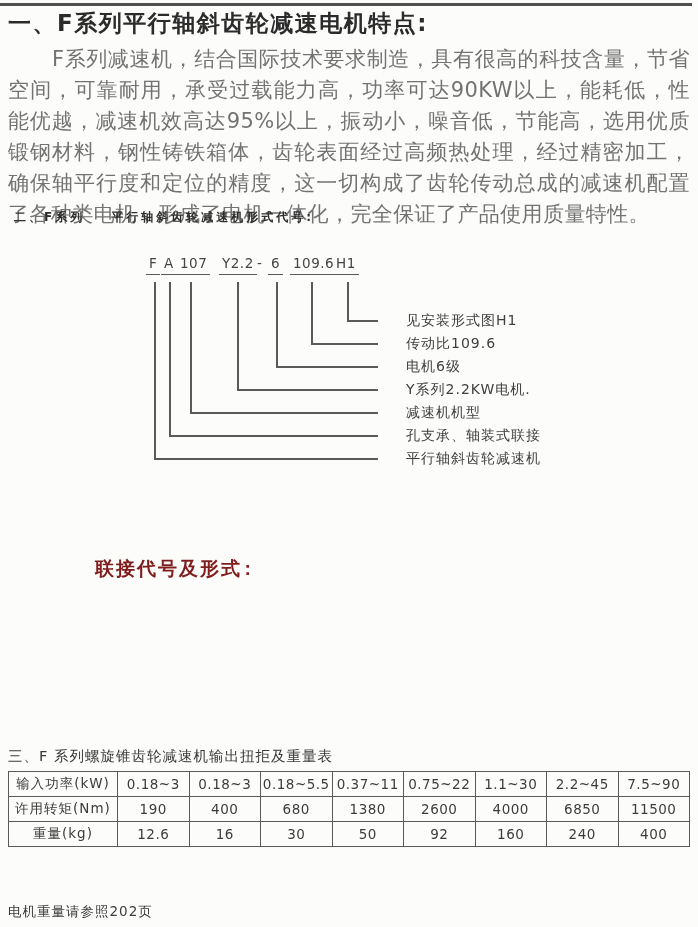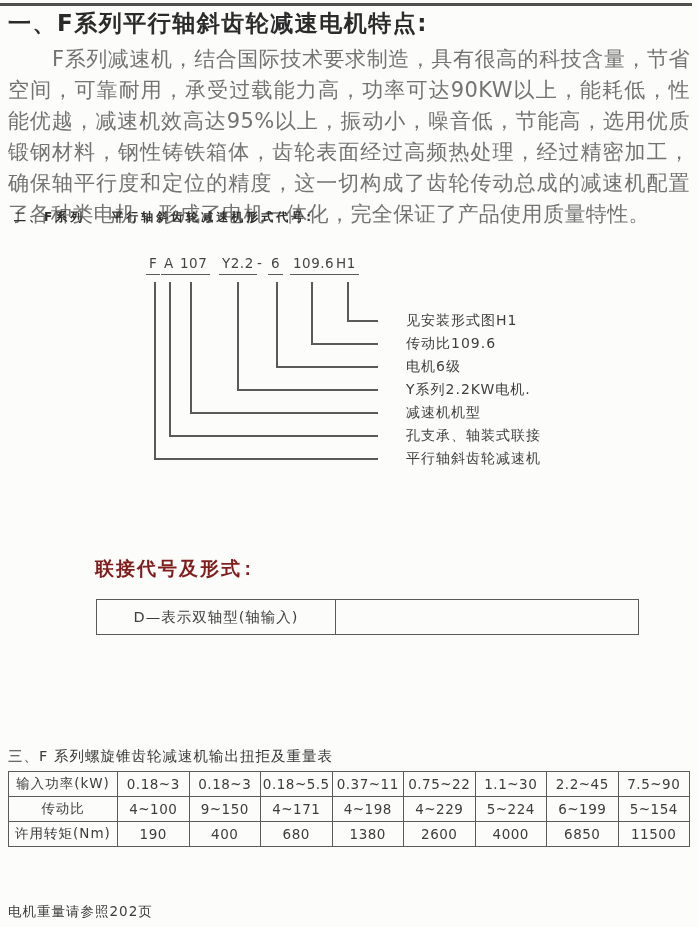--- a/index.html
+++ b/index.html
@@ -129,60 +129,56 @@
   <span class="dlabel" style="top:124px">Y系列2.2KW电机.</span>
   <span class="dlabel" style="top:147px">减速机机型</span>
   <span class="dlabel" style="top:170px">孔支承、轴装式联接</span>
   <span class="dlabel" style="top:193px">平行轴斜齿轮减速机</span>
 </div>
 
 <div class="conn-heading">联接代号及形式:</div>
 
 <table class="conn-table">
   <tbody>
-    <tr>
-      <td class="c1">D—表示双轴型(轴输入)</td>
-      <td></td>
-    </tr>
   </tbody>
 </table>
 
 <div class="h3">三、F 系列螺旋锥齿轮减速机输出扭拒及重量表</div>
 
 <table class="spec-table">
   <tbody>
     <tr>
       <td class="label-col">输入功率(kW)</td>
       <td>0.18~3</td>
       <td>0.18~3</td>
       <td>0.18~5.5</td>
       <td>0.37~11</td>
       <td>0.75~22</td>
       <td>1.1~30</td>
       <td>2.2~45</td>
       <td>7.5~90</td>
     </tr>
     <tr>
-      <td class="label-col">传动比</td>
-      <td>4~100</td>
-      <td>9~150</td>
-      <td>4~171</td>
-      <td>4~198</td>
-      <td>4~229</td>
-      <td>5~224</td>
-      <td>6~199</td>
-      <td>5~154</td>
-    </tr>
-    <tr>
       <td class="label-col">许用转矩(Nm)</td>
       <td>190</td>
       <td>400</td>
       <td>680</td>
       <td>1380</td>
       <td>2600</td>
       <td>4000</td>
       <td>6850</td>
       <td>11500</td>
     </tr>
+    <tr>
+      <td class="label-col">重量(kg)</td>
+      <td>12.6</td>
+      <td>16</td>
+      <td>30</td>
+      <td>50</td>
+      <td>92</td>
+      <td>160</td>
+      <td>240</td>
+      <td>400</td>
+    </tr>
   </tbody>
 </table>
 
 <div class="footnote">电机重量请参照202页</div>
 
 </body></html>

